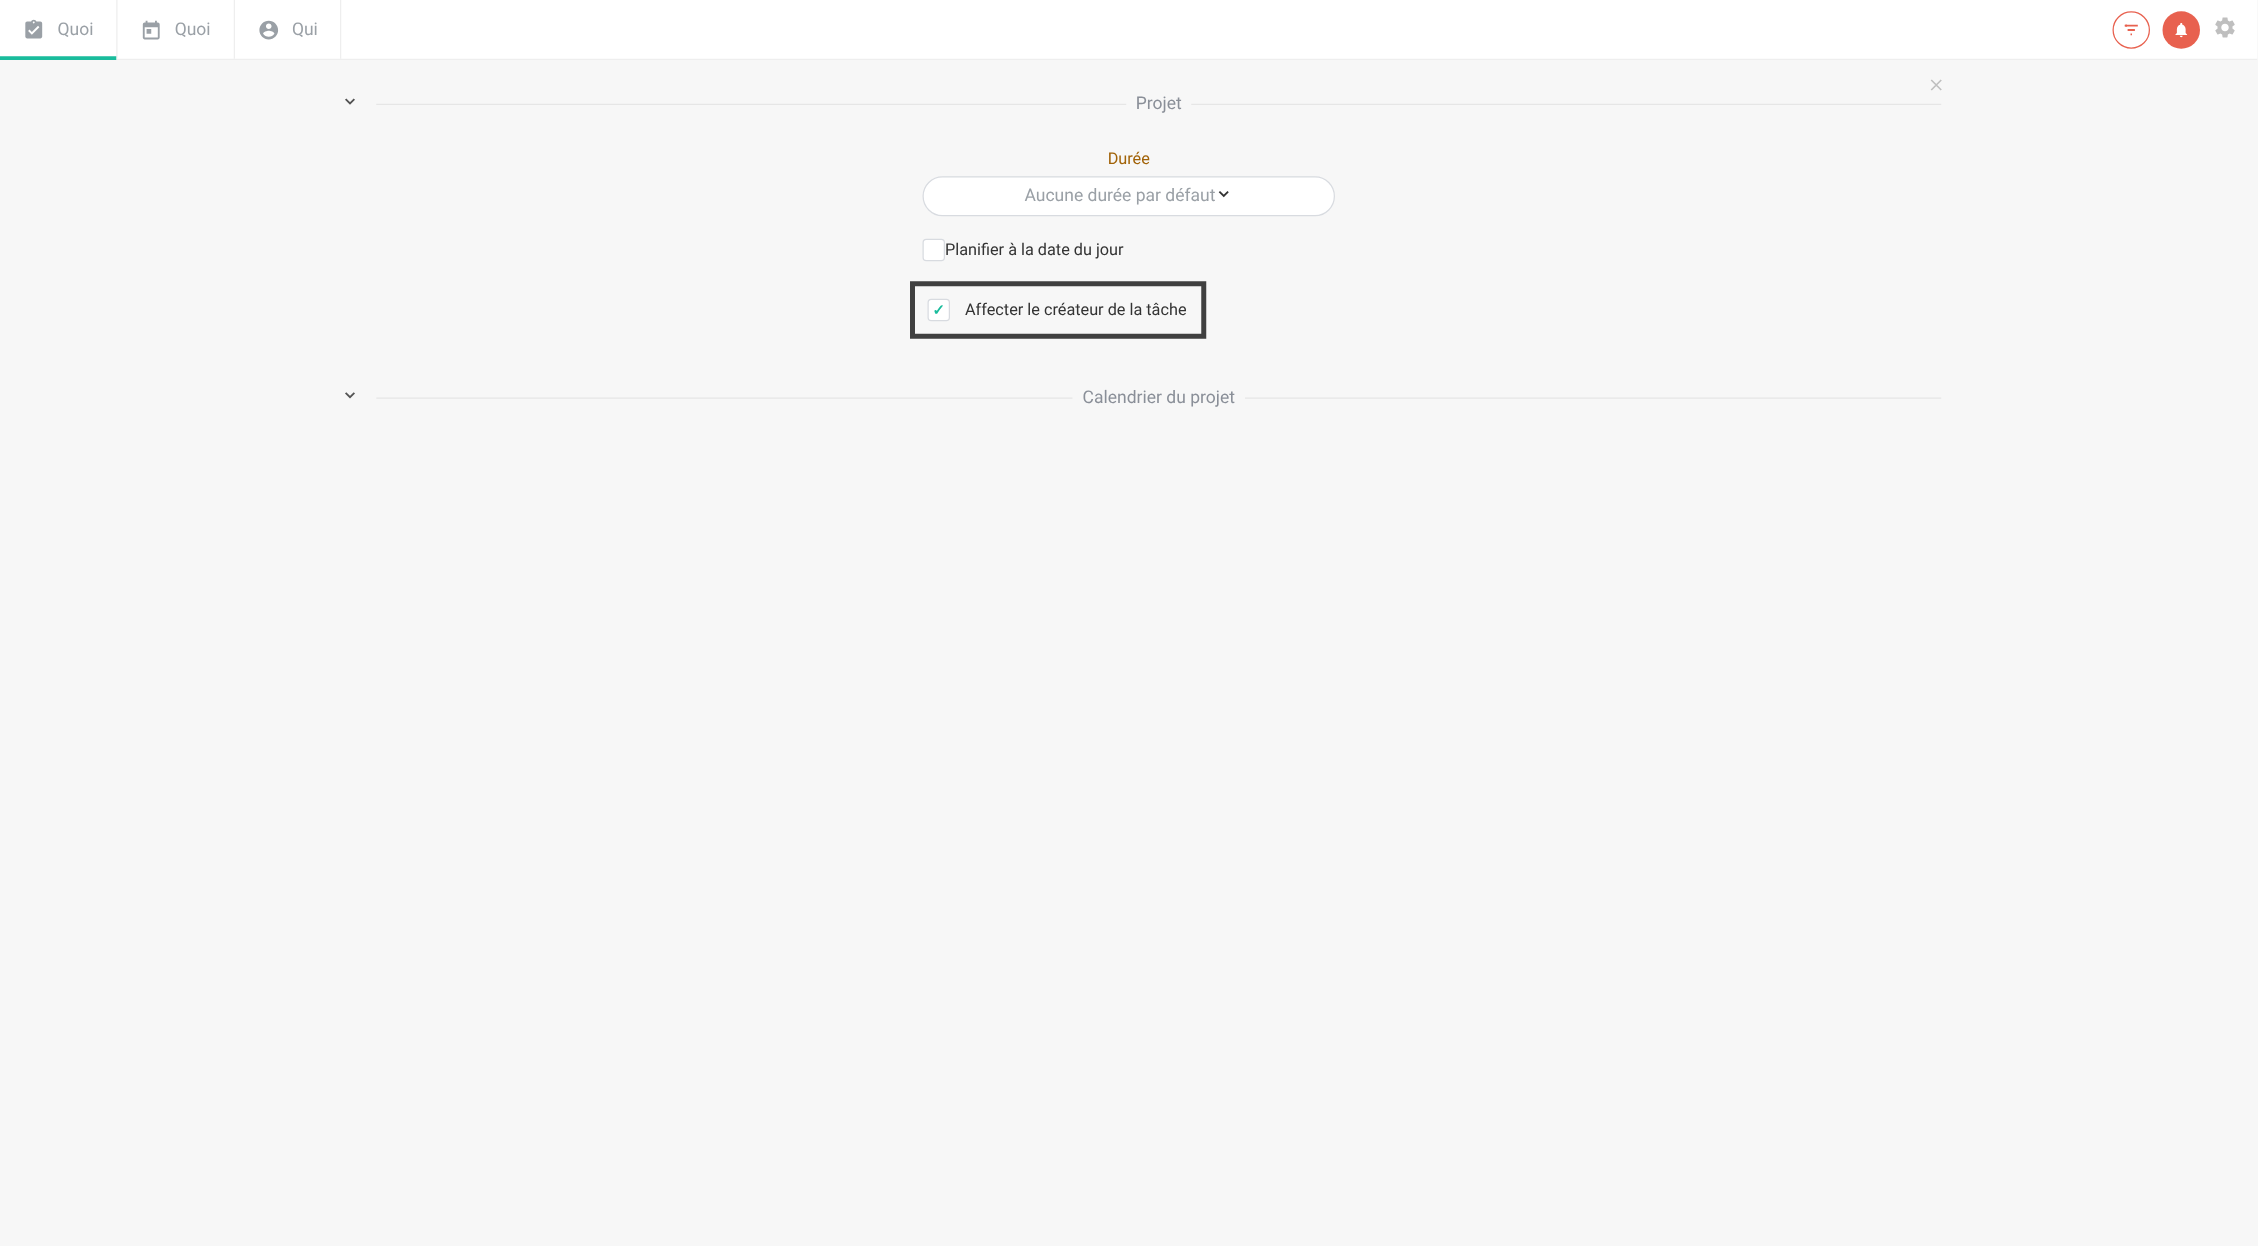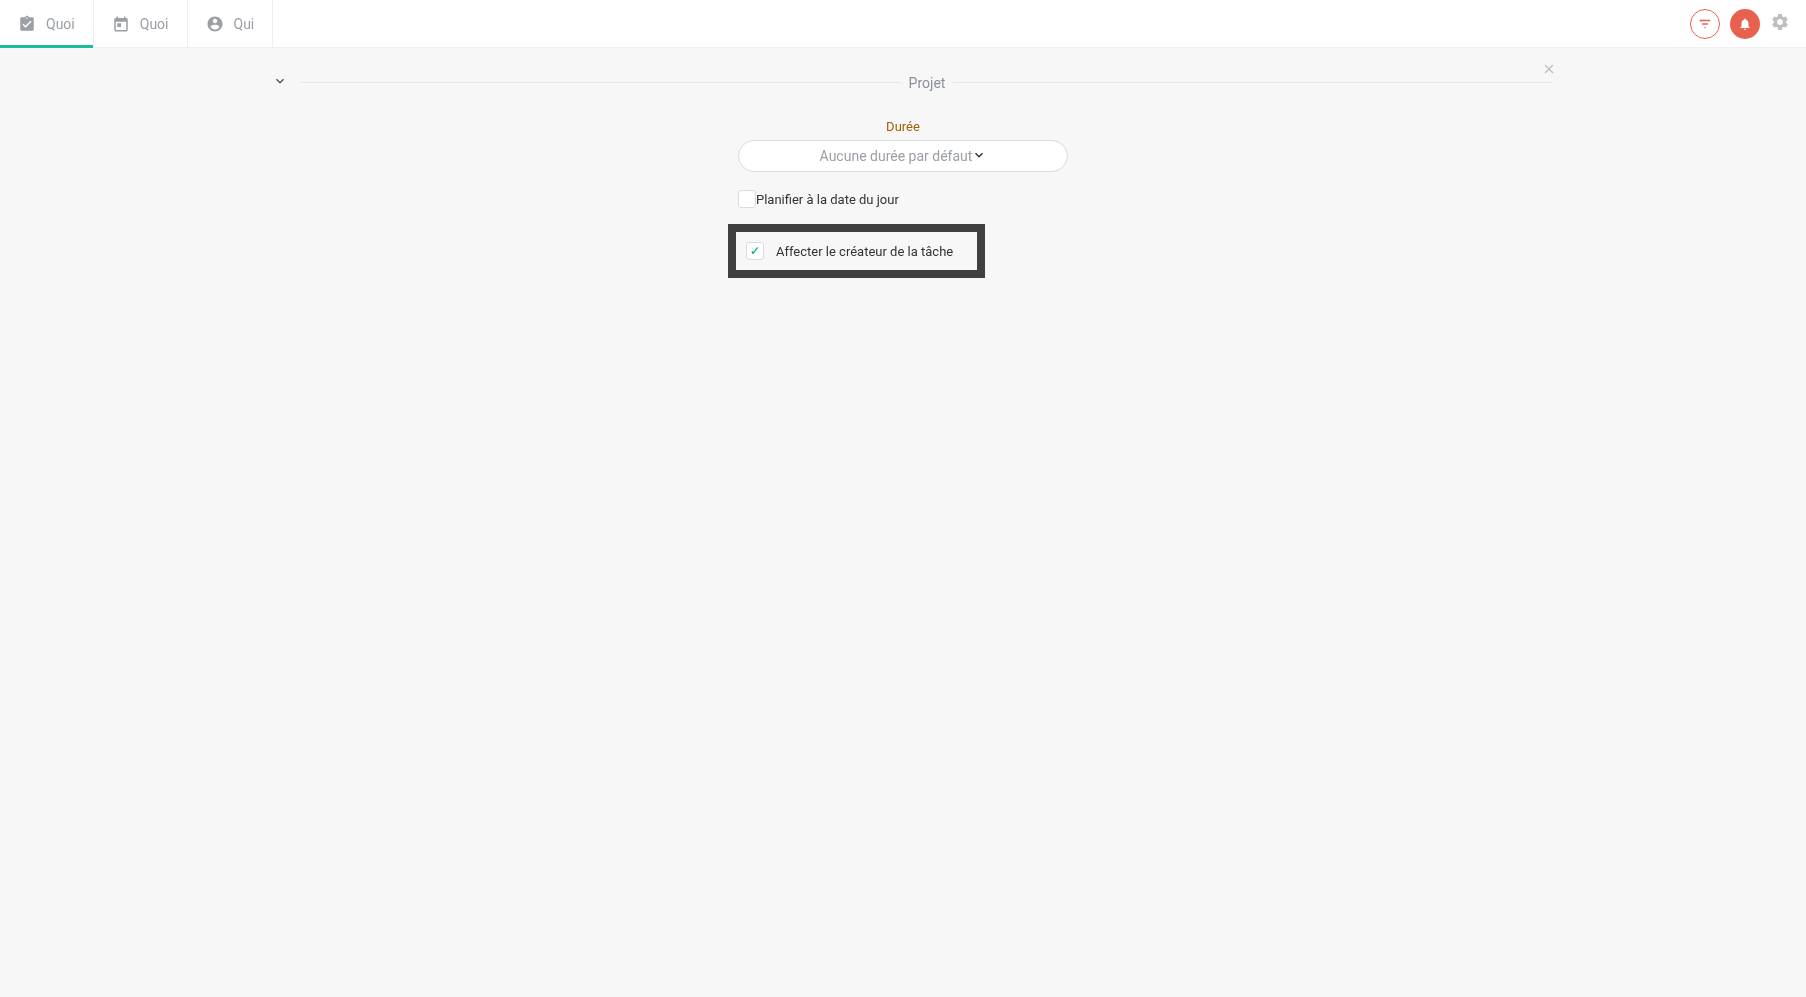--- a/index.html
+++ b/index.html
@@ -150,22 +150,22 @@
     }
     .chk.checked::after {
       content: "✓";
       color: #1abc9c;
       font-size: 12px;
       font-weight: bold;
     }
     .chk-label { color: #333; font-size: 13px; cursor: pointer; }
 
     .highlight-box {
-      border: 8px solid #404040;
-      padding: 10px 24px 10px 10px;
+      border: 4px solid #404040;
+      padding: 10px 12px 10px 10px;
       margin-top: 16px;
       margin-left: -10px;
       display: inline-flex;
       align-items: center;
       background: #f7f7f7;
     }
     .highlight-box .chk { background: #fff; }
   </style>
 </head>
 <body>
@@ -251,14 +251,22 @@
       </div>
 
       <div class="highlight-box">
         <span class="chk checked"></span>
         <span class="chk-label" style="margin-left:12px;">Affecter le créateur de la tâche</span>
       </div>
     </div>
   </div>
 
 
+  <div class="section-row">
+    <span class="chev"><svg width="14" height="14" viewBox="0 0 24 24" fill="none" stroke="currentColor" stroke-width="2.5">
+          <path d="M6 9l6 6 6-6"></path>
+        </svg></span>
+    <span class="sep"></span>
+    <span class="section-title">Calendrier du projet</span>
+    <span class="sep"></span>
+  </div>
 
 </div>
 
 </body></html>

